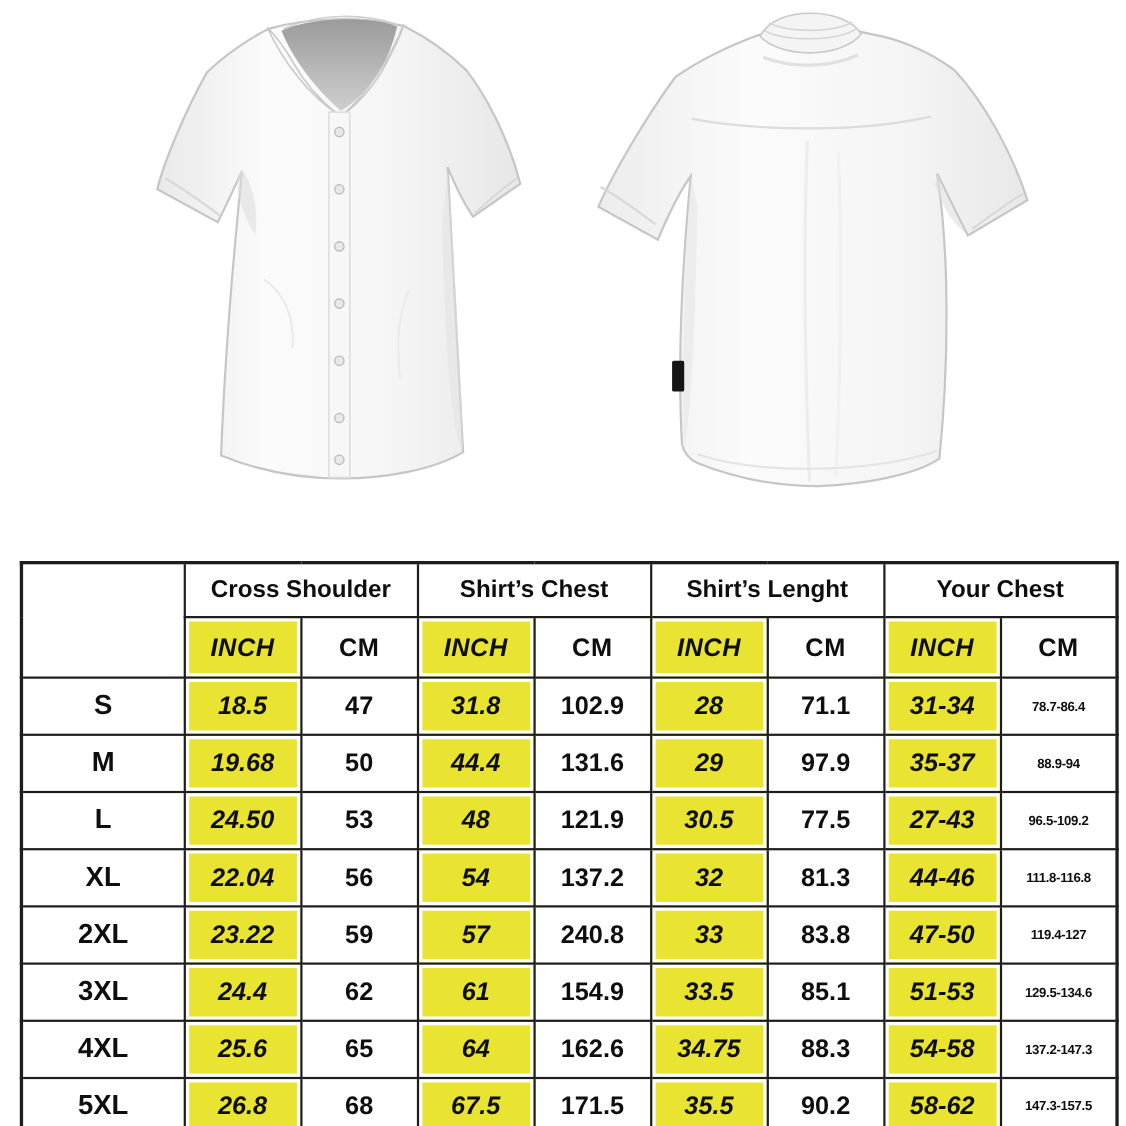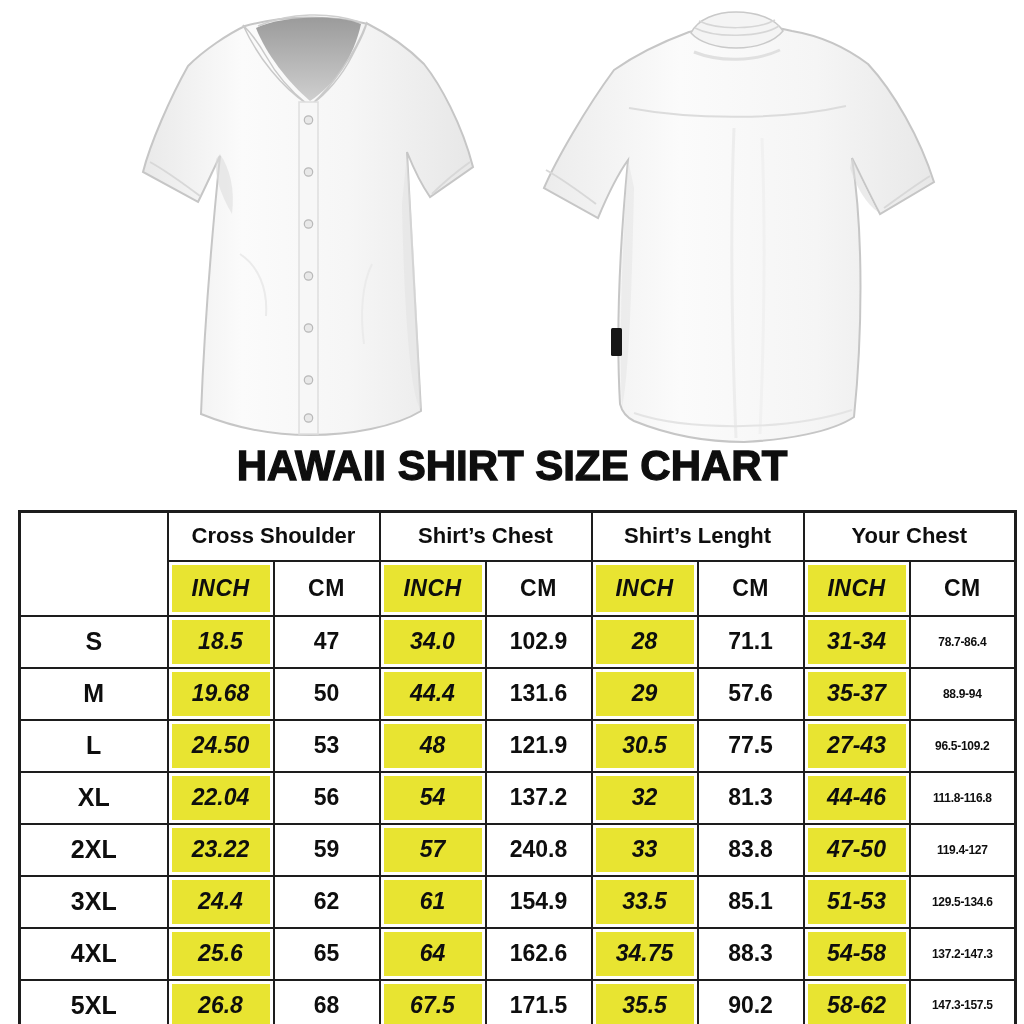--- a/index.html
+++ b/index.html
@@ -116,21 +116,20 @@
       <path d="M318,150 C326,168 334,186 344,204 C332,196 322,178 316,160 Z" fill="#dedede" opacity="0.6"></path>
       <path d="M200,120 C196,220 198,330 202,430" fill="none" stroke="#ededed" stroke-width="3"></path>
       <path d="M228,130 C232,230 230,330 226,426" fill="none" stroke="#f1f1f1" stroke-width="3"></path>
       <path d="M100,405 C150,422 250,424 318,402" fill="none" stroke="#e4e4e4" stroke-width="2"></path>
       <path d="M12,162 C30,172 46,184 62,196" fill="none" stroke="#d8d8d8" stroke-width="2"></path>
       <path d="M396,168 C380,178 364,190 350,200" fill="none" stroke="#d8d8d8" stroke-width="2"></path>
       <rect x="77" y="320" width="11" height="28" rx="1.5" fill="#161616"></rect>
     </g>
   </svg>
 
-  <div class="title">HAWAII SHIRT SIZE CHART</div>
 
   <table class="size-table">
     <colgroup>
       <col style="width:148px">
       <col style="width:106px">
         <col style="width:106px">
       <col style="width:106px">
         <col style="width:106px">
       <col style="width:106px">
         <col style="width:106px">
@@ -154,35 +153,35 @@
           <th class="unit">CM</th>
           <th class="unit inch">INCH</th>
           <th class="unit">CM</th>
         </tr>
       </thead>
     <tbody>
         <tr>
           <th class="size">S</th>
           <td class="val inch">18.5</td>
           <td class="val">47</td>
-          <td class="val inch">34.0</td>
+          <td class="val inch">31.8</td>
           <td class="val">102.9</td>
           <td class="val inch">28</td>
           <td class="val">71.1</td>
           <td class="val inch">31-34</td>
           <td class="val small">78.7-86.4</td>
         </tr>
         <tr>
           <th class="size">M</th>
           <td class="val inch">19.68</td>
           <td class="val">50</td>
           <td class="val inch">44.4</td>
           <td class="val">131.6</td>
           <td class="val inch">29</td>
-          <td class="val">57.6</td>
+          <td class="val">97.9</td>
           <td class="val inch">35-37</td>
           <td class="val small">88.9-94</td>
         </tr>
         <tr>
           <th class="size">L</th>
           <td class="val inch">24.50</td>
           <td class="val">53</td>
           <td class="val inch">48</td>
           <td class="val">121.9</td>
           <td class="val inch">30.5</td>

